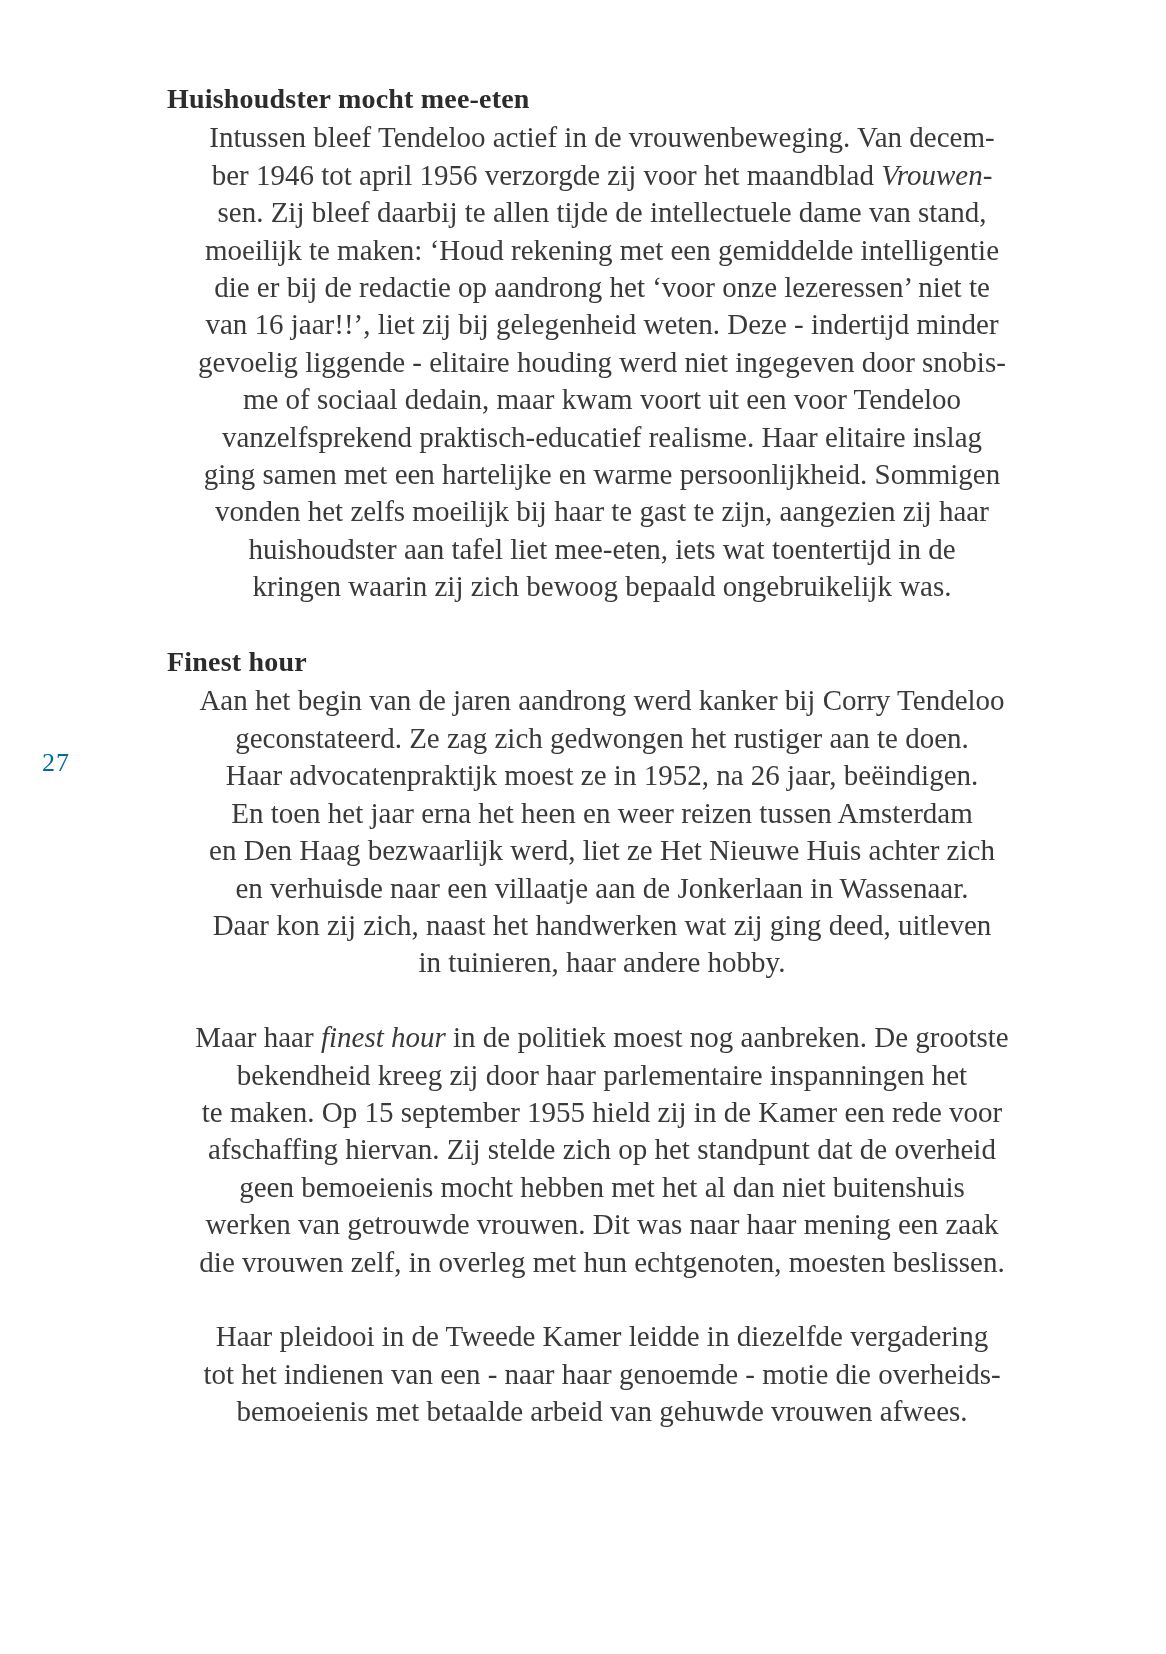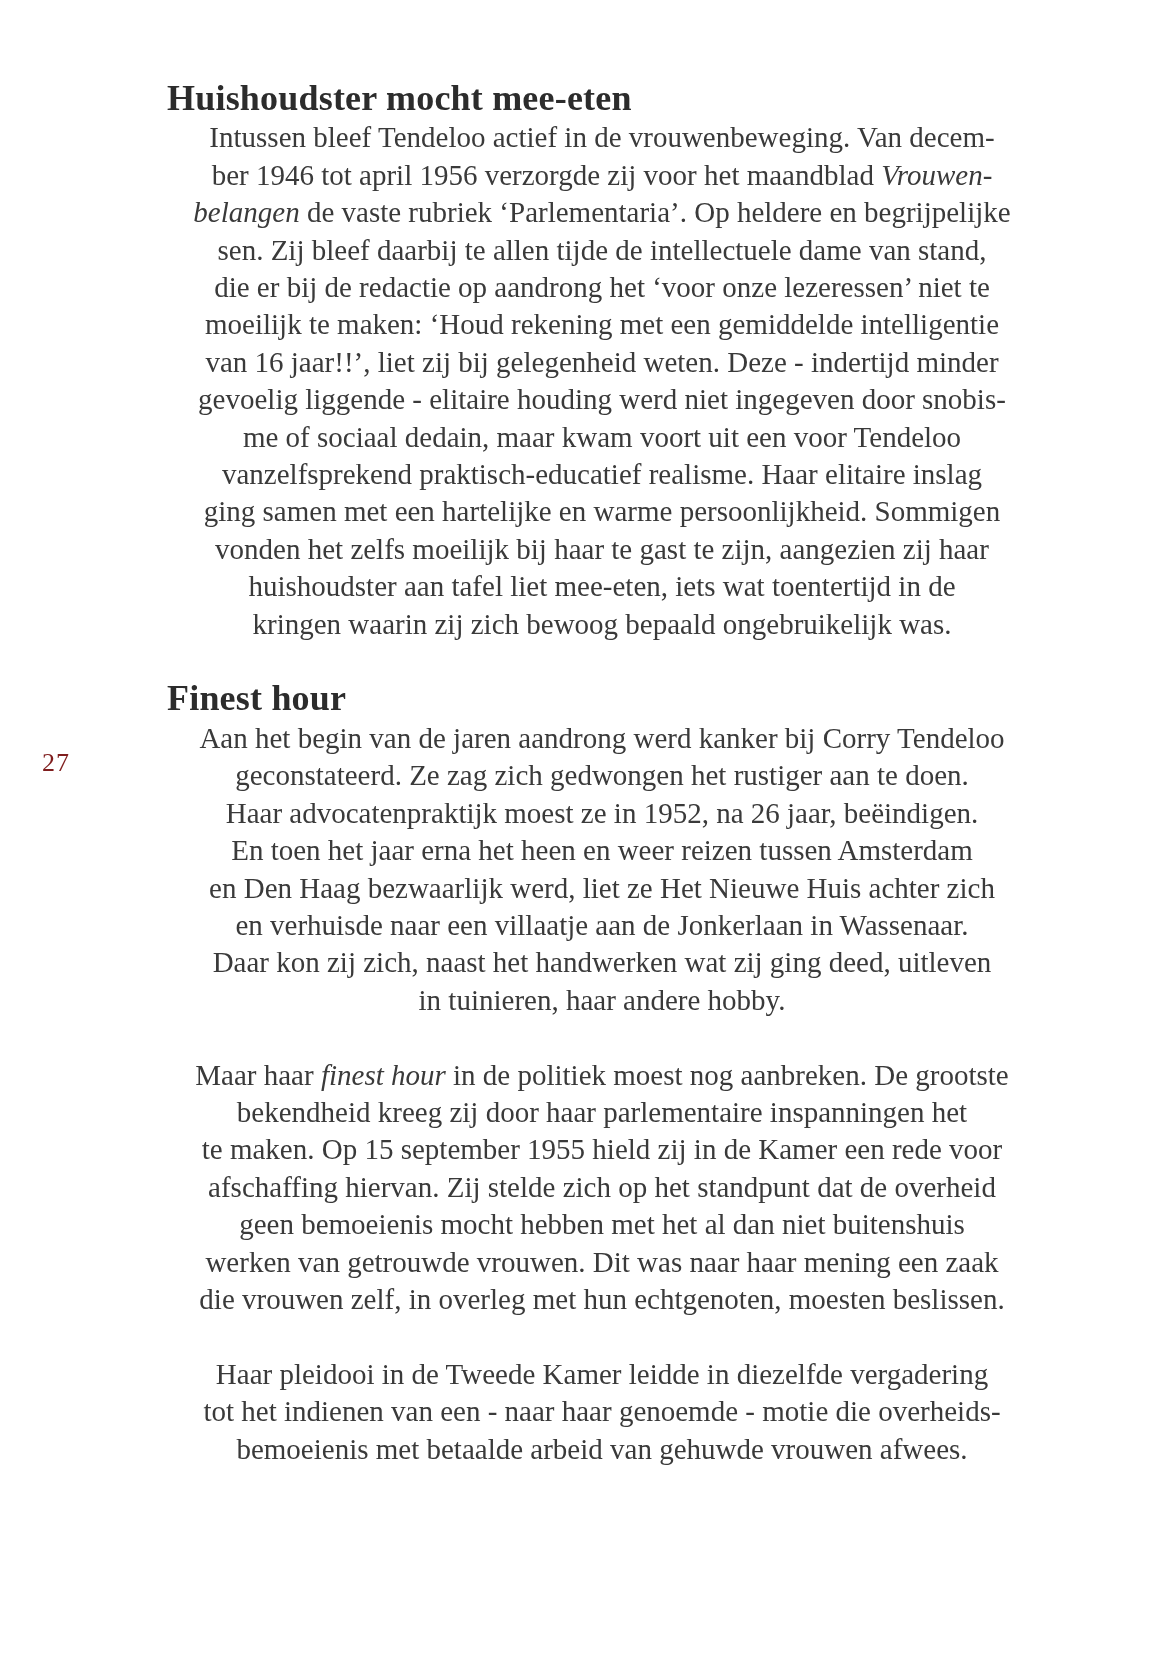--- a/index.html
+++ b/index.html
@@ -27,21 +27,21 @@
   .text-column {
     position: absolute;
     left: 167px;
     top: 80px;
     width: 870px;
     color: #3a3a3a;
     font-size: 29px;
     line-height: 37.4px;
   }
   .heading {
-    font-size: 36px;
+    font-size: 28px;
     font-weight: 700;
     color: #2c2c2c;
     line-height: 37.4px;
     margin: 0 0 2px 0;
     letter-spacing: 0.2px;
   }
   .para {
     margin: 0 0 37.4px 0;
   }
   .para:last-child { margin-bottom: 12px; }
@@ -49,30 +49,29 @@
     display: block;
     white-space: pre;
     text-align: center;
   }
   .line em { font-style: italic; }
 </style>
 </head>
 <body style="background: rgb(255, 255, 255);">
 
 <div class="page">
-  <div class="folio" style="color: #7f1d1d;">27</div>
+  <div class="folio" style="color: #0369a1;">27</div>
   <main class="text-column" style="color: rgb(58, 58, 58);">
       <h2 class="heading" style="color: rgb(44, 44, 44);">Huishoudster mocht mee-eten</h2>
       <p class="para">
         <span class="line">Intussen bleef Tendeloo actief in de vrouwenbeweging. Van decem-</span>
         <span class="line">ber 1946 tot april 1956 verzorgde zij voor het maandblad <em>Vrouwen-</em></span>
-        <span class="line"><em>belangen</em> de vaste rubriek ‘Parlementaria’. Op heldere en begrijpelijke</span>
         <span class="line">sen. Zij bleef daarbij te allen tijde de intellectuele dame van stand,</span>
+        <span class="line">moeilijk te maken: ‘Houd rekening met een gemiddelde intelligentie</span>
         <span class="line">die er bij de redactie op aandrong het ‘voor onze lezeressen’ niet te</span>
-        <span class="line">moeilijk te maken: ‘Houd rekening met een gemiddelde intelligentie</span>
         <span class="line">van 16 jaar!!’, liet zij bij gelegenheid weten. Deze - indertijd minder</span>
         <span class="line">gevoelig liggende - elitaire houding werd niet ingegeven door snobis-</span>
         <span class="line">me of sociaal dedain, maar kwam voort uit een voor Tendeloo</span>
         <span class="line">vanzelfsprekend praktisch-educatief realisme. Haar elitaire inslag</span>
         <span class="line">ging samen met een hartelijke en warme persoonlijkheid. Sommigen</span>
         <span class="line">vonden het zelfs moeilijk bij haar te gast te zijn, aangezien zij haar</span>
         <span class="line">huishoudster aan tafel liet mee-eten, iets wat toentertijd in de</span>
         <span class="line">kringen waarin zij zich bewoog bepaald ongebruikelijk was.</span>
       </p>
       <h2 class="heading" style="color: rgb(44, 44, 44);">Finest hour</h2>

